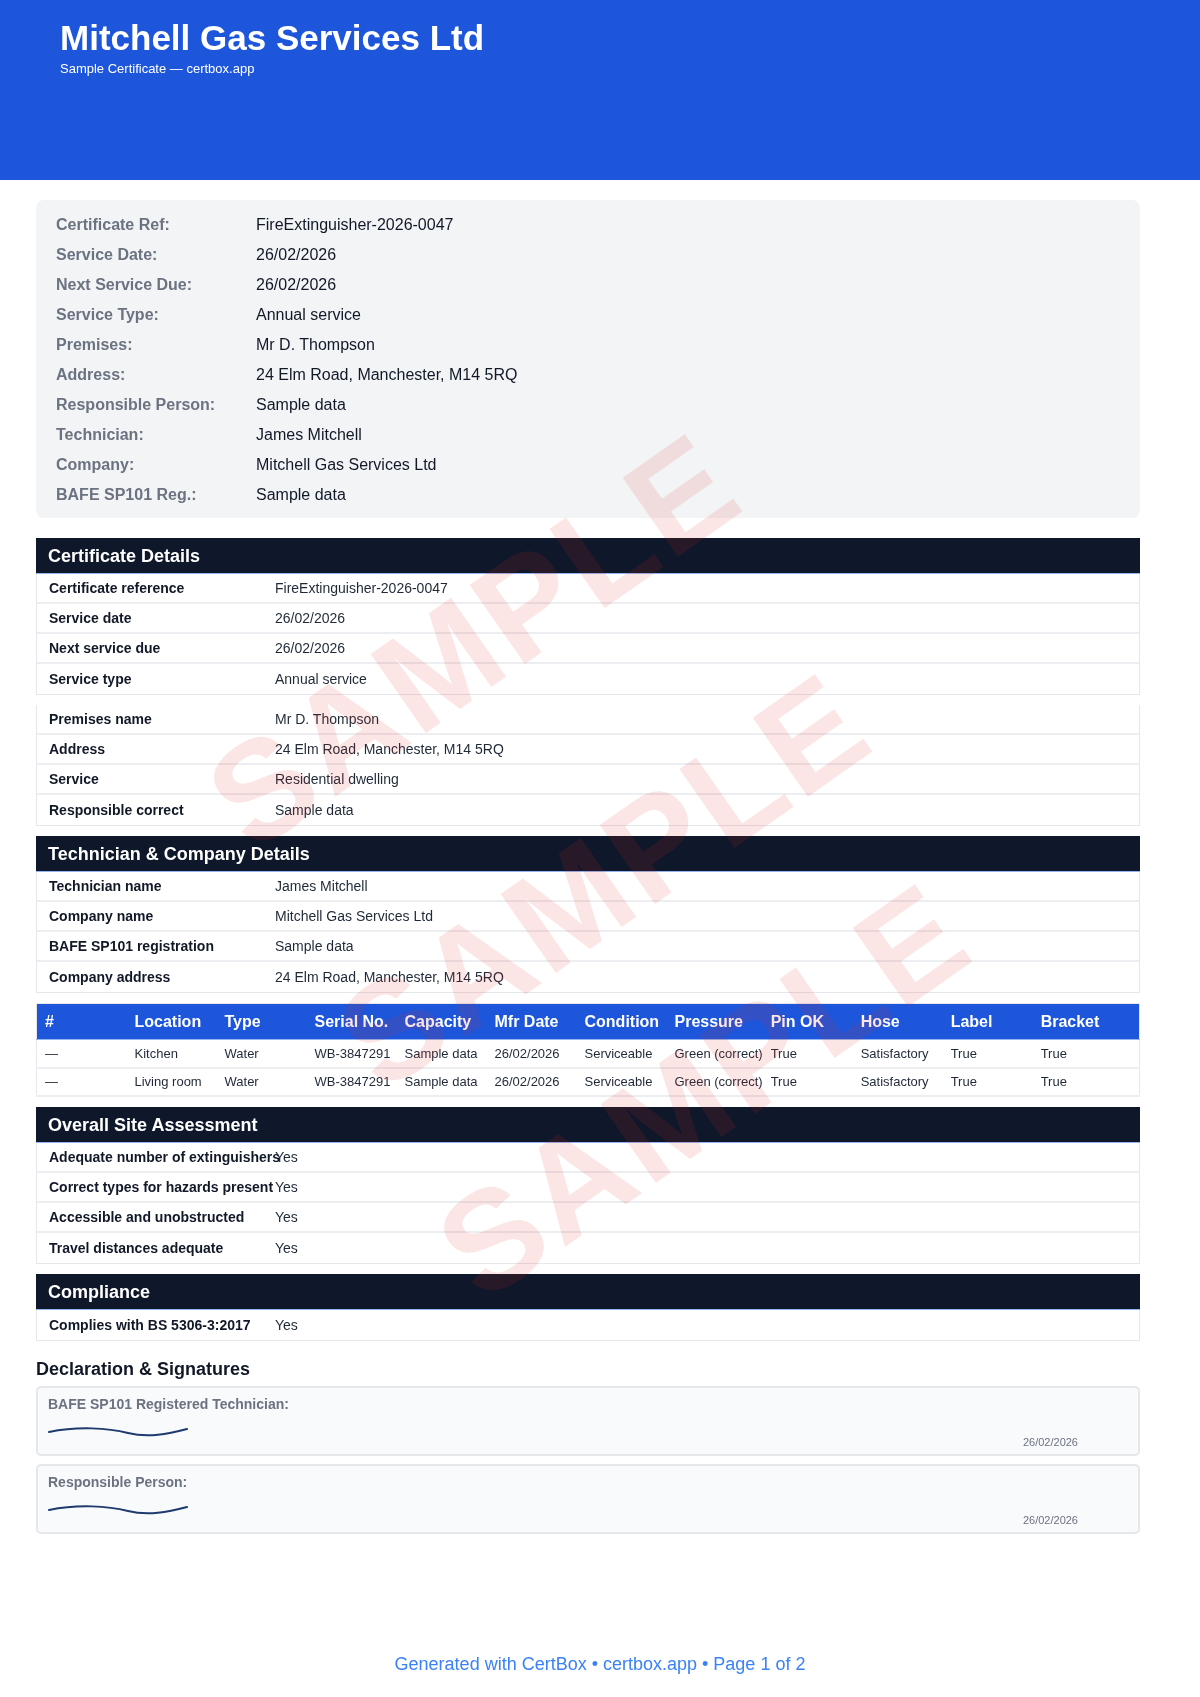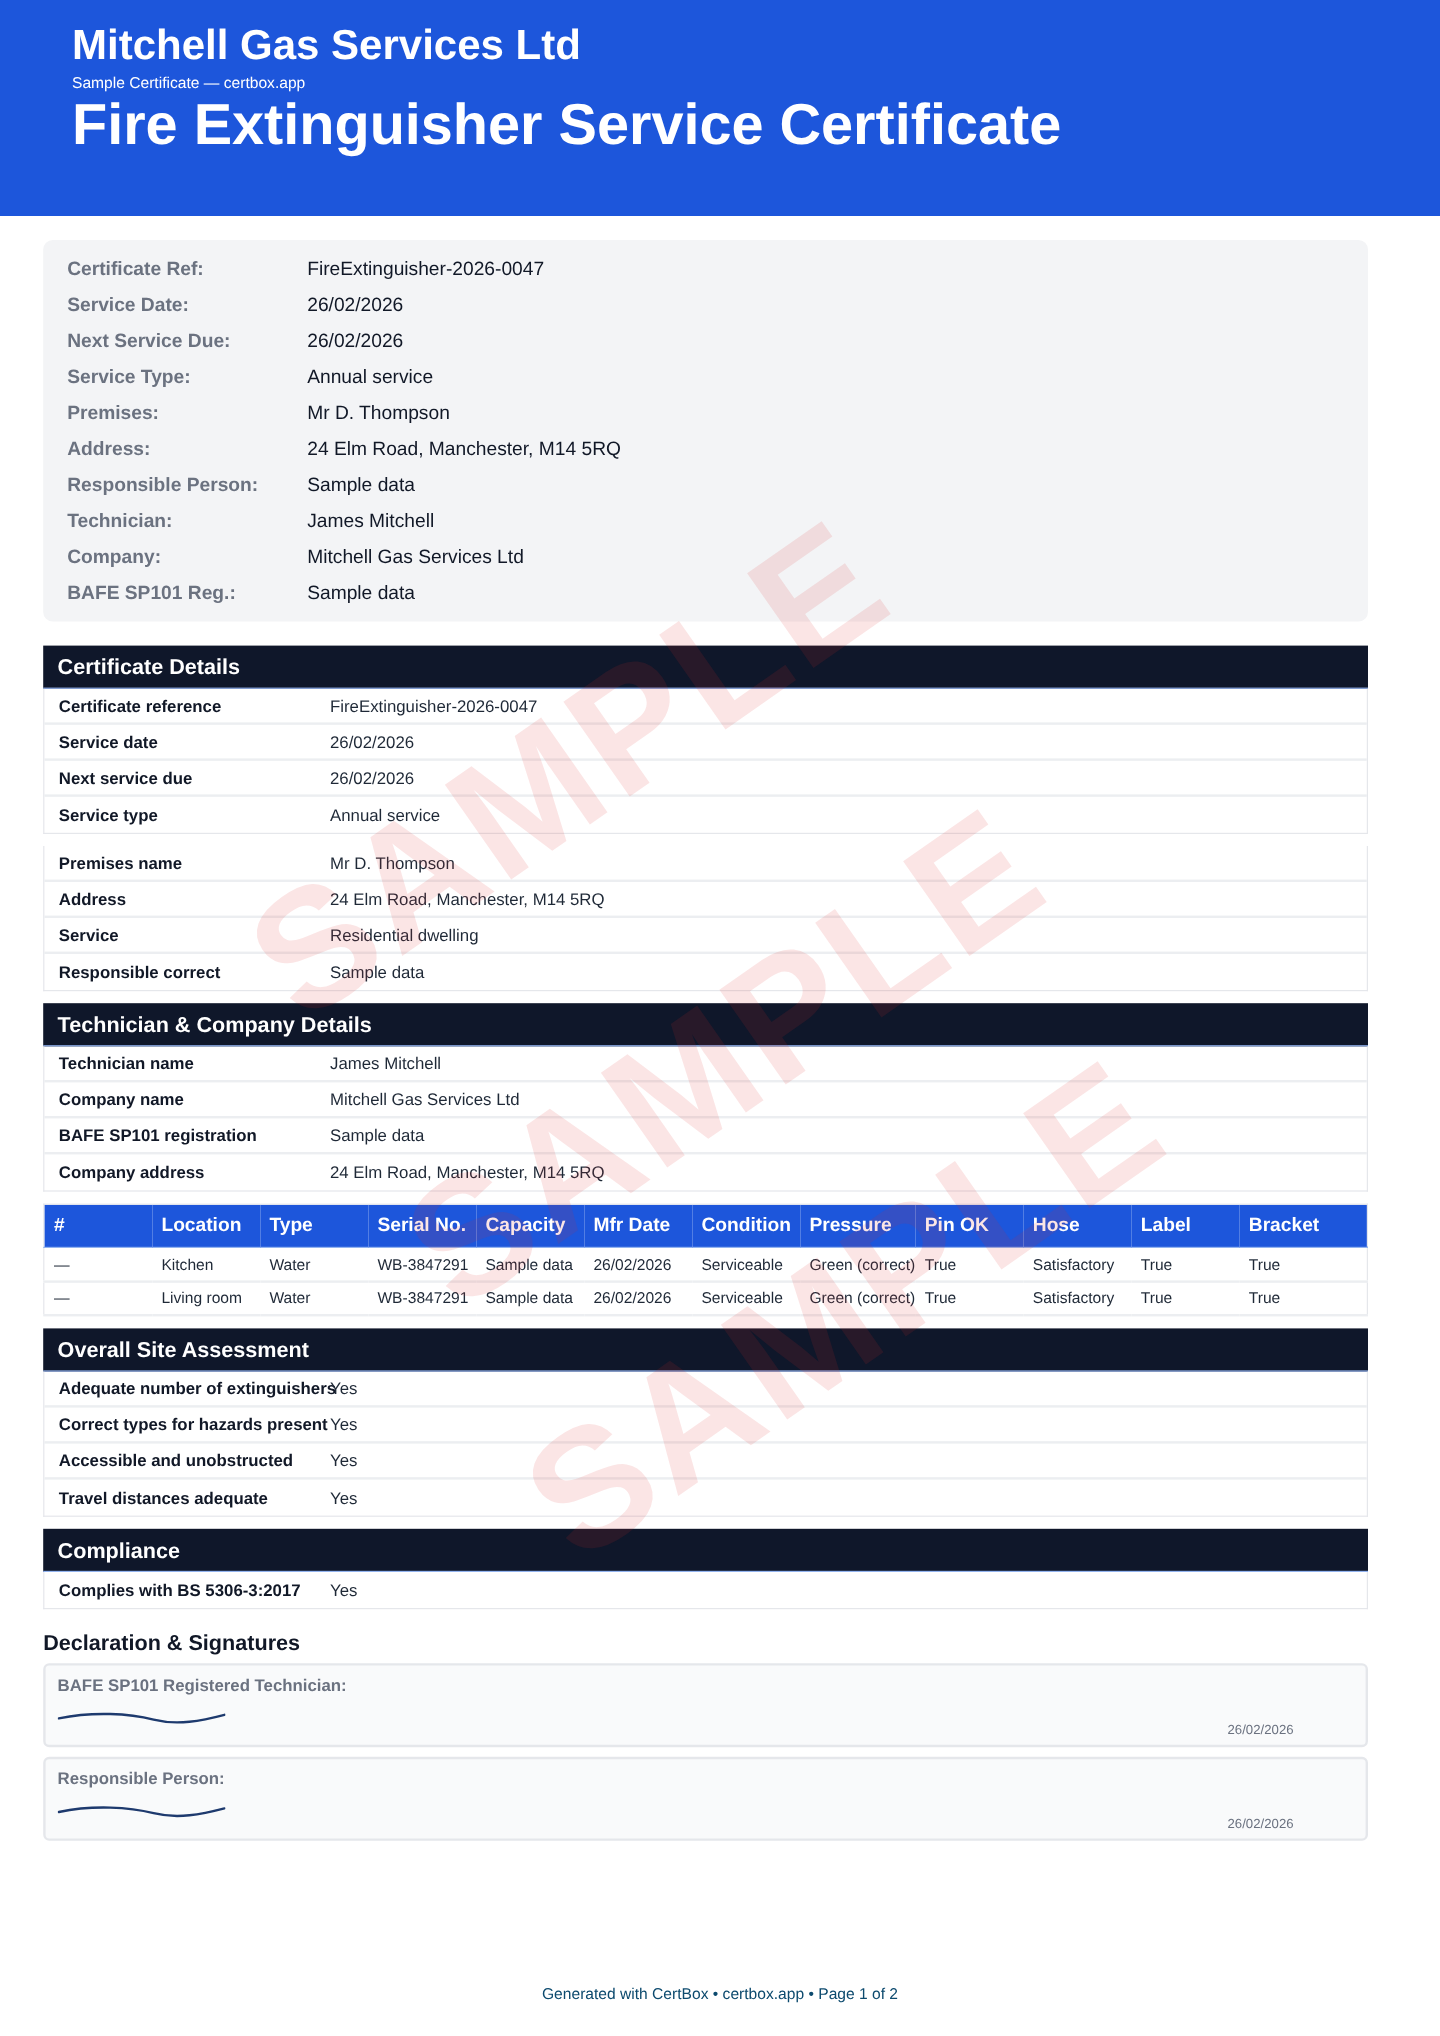--- a/index.html
+++ b/index.html
@@ -32,31 +32,30 @@
     table.ext { width: 100%; border-collapse: collapse; font-size: 13px; margin-bottom: 10px; border: 1px solid #e5e7eb; }
     table.ext thead th { background: #1d56db; color: #fff; font-size: 16px; font-weight: bold; text-align: left; height: 36px; padding-left: 8px; border-bottom: 1px solid #93b4f0; }
     table.ext td { height: 28px; padding-left: 8px; color: #1f2937; border-bottom: 2px solid #eceef1; white-space: nowrap; }
 
     .decl-title { font-size: 18px; font-weight: bold; margin: 18px 0 6px 0; color: #111827; }
     .sig-box { background: #f9fafb; border: 2px solid #e5e7eb; border-radius: 5px; height: 70px; margin-bottom: 8px; position: relative; padding: 8px 10px; }
     .sig-box .sig-label { font-size: 14px; font-weight: bold; color: #6b7280; }
     .sig-box .sig-line { position: absolute; left: 10px; top: 36px; }
     .sig-box .sig-date { position: absolute; right: 60px; bottom: 6px; font-size: 11px; color: #6b7280; }
 
-    .footer { position: absolute; left: 0; right: 0; top: 1654px; text-align: center; font-size: 13px; color: #0c4a6e; }
+    .footer { position: absolute; left: 0; right: 0; top: 1654px; text-align: center; font-size: 18px; color: #3b82f6; }
 
     .watermark { position: absolute; font-size: 140px; font-weight: bold; color: rgba(220, 38, 38, 0.12); transform: rotate(-35deg); white-space: nowrap; pointer-events: none; letter-spacing: 4px; }
   </style>
 </head>
 <body>
 
 <div class="header">
   <div class="company">Mitchell Gas Services Ltd</div>
   <div class="subtitle">Sample Certificate — certbox.app</div>
-  <div class="title">Fire Extinguisher Service Certificate</div>
 </div>
 
 <div class="content">
 
   <div class="summary">
     <div class="row">
         <span class="lbl">Certificate Ref:</span>
         <span class="val">FireExtinguisher-2026-0047</span>
       </div>
     <div class="row">

